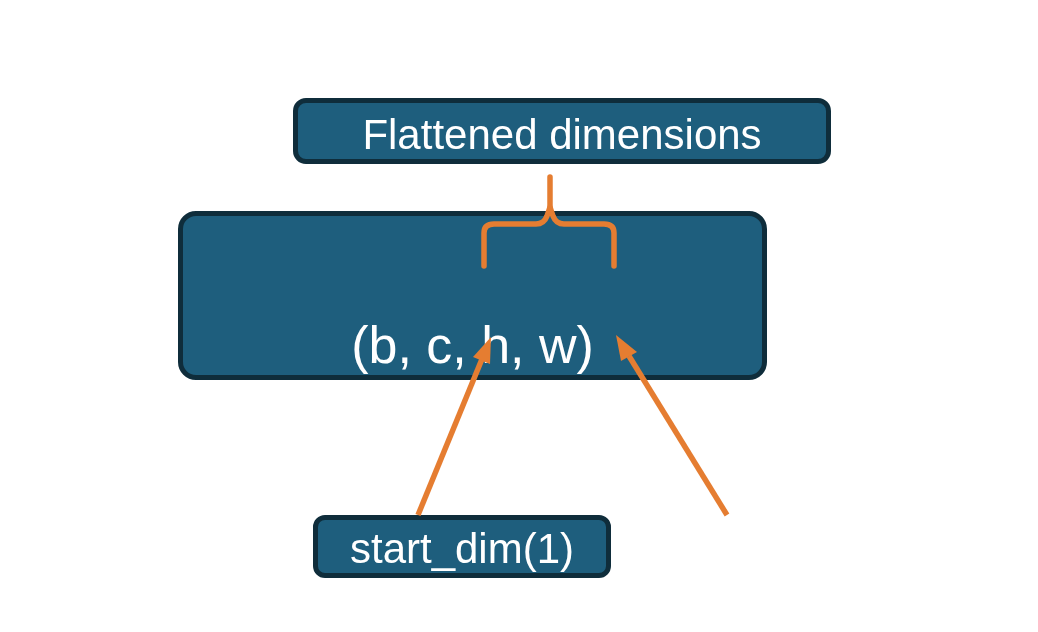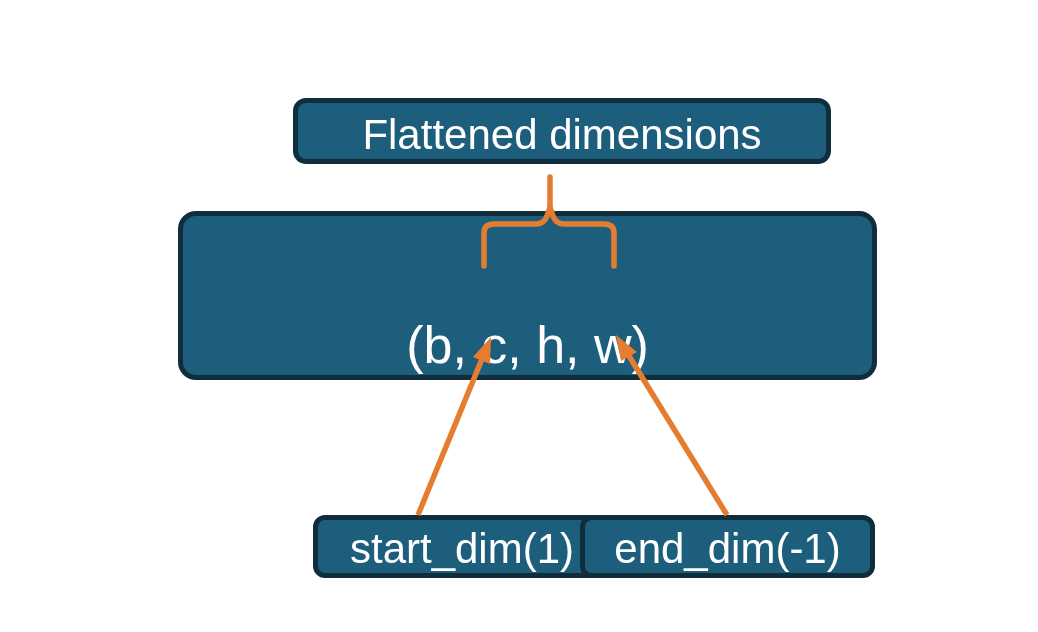--- a/index.html
+++ b/index.html
@@ -28,21 +28,21 @@
     white-space: nowrap;
   }
   .node-flattened {
     left: 293px; top: 98px;
     width: 538px; height: 66px;
     border-radius: 13px;
     font-size: 42px;
   }
   .node-shape {
     left: 178px; top: 211px;
-    width: 699px; height: 169px;
+    width: 589px; height: 169px;
     border-radius: 18px;
     font-size: 52px;
   }
   .node-start {
     left: 267px; top: 515px;
     width: 298px; height: 63px;
     border-radius: 12px;
     font-size: 42px;
     margin-left: 46px;
   }
@@ -71,23 +71,20 @@
   </div>
 
   <div class="node node-shape">
     <span>(b, c, h, w)</span>
   </div>
 
   <div class="node node-start">
     <span>start_dim(1)</span>
   </div>
 
-  <div class="node node-end">
-    <span>end_dim(-1)</span>
-  </div>
 
   <svg class="connector-layer" viewBox="0 0 1038 632" xmlns="http://www.w3.org/2000/svg">
 
     <line x1="550" y1="177" x2="550" y2="209" stroke-width="5.5" stroke-linecap="round" stroke="#E57D31"></line>
 
     <path d="M 484 266 L 484 233 Q 484 224 494 224 L 536 224 Q 544 224 547 216 L 550 207 L 553 216 Q 556 224 564 224 L 604 224 Q 614 224 614 233 L 614 266" fill="none" stroke-width="5.5" stroke-linecap="round" stroke-linejoin="round" stroke="#E57D31"></path>
 
     <g>
       <line x1="418" y1="515" x2="482" y2="359" stroke-width="5.5" stroke-linecap="butt" stroke="#E57D31"></line>
       <polygon points="491,337 490,364 473,357" fill="#E57D31"></polygon>

